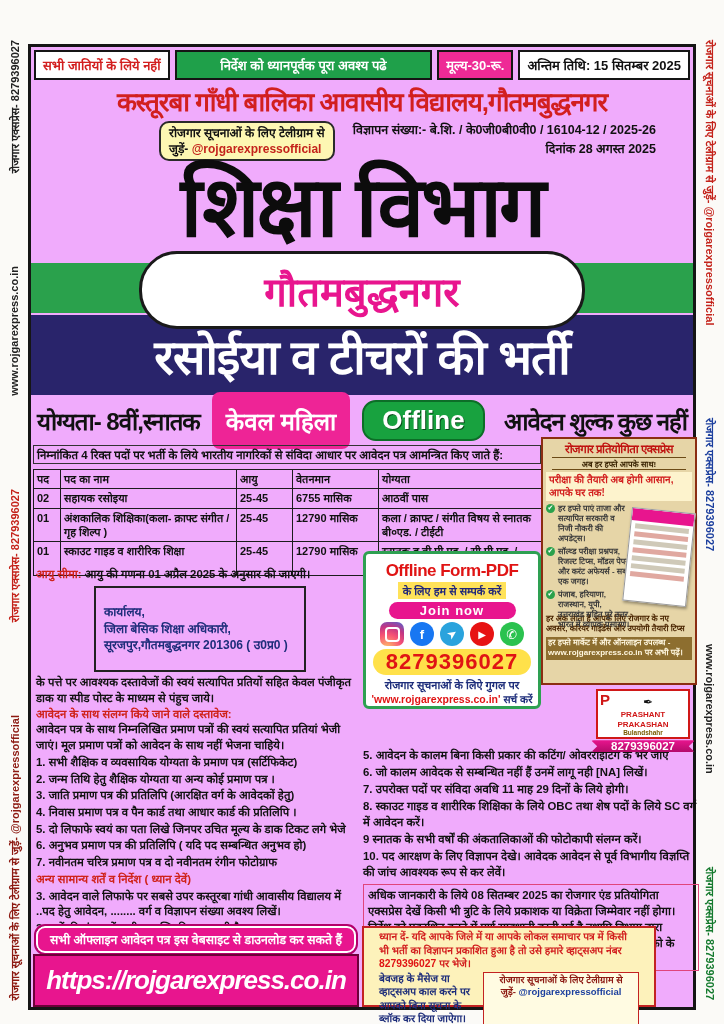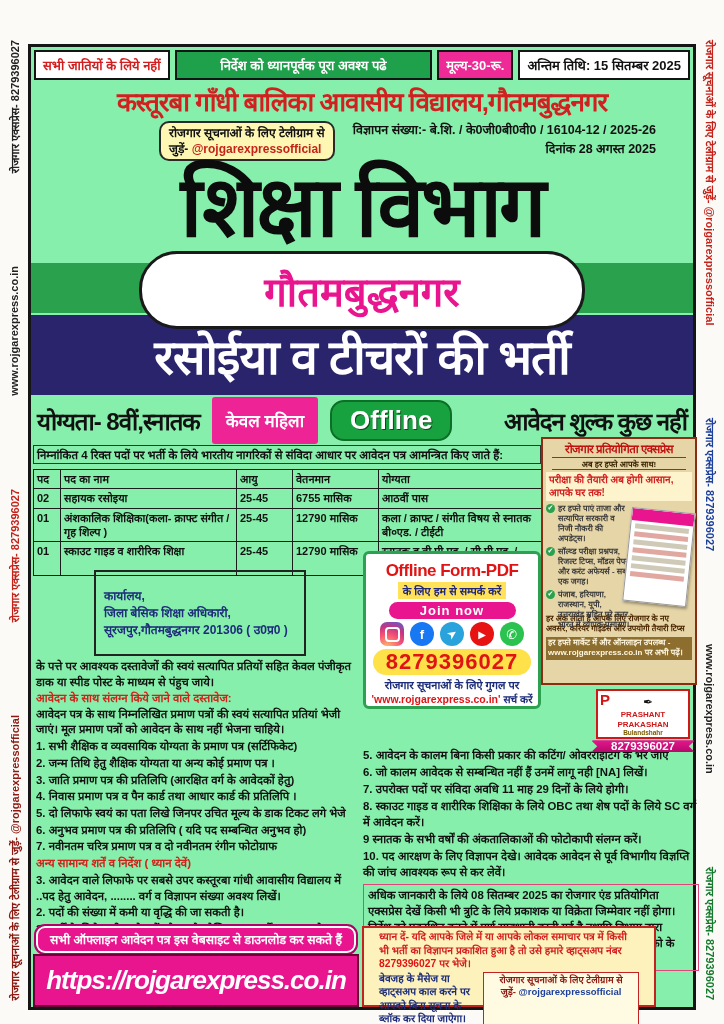--- a/index.html
+++ b/index.html
@@ -8,21 +8,21 @@
   
   .siderail{position:absolute;top:40px;height:960px;width:26px;display:flex;flex-direction:column;
             justify-content:space-between;align-items:center;font-size:11px;font-weight:700;}
   .siderail-left{left:1px;}
   .siderail-right{right:1px;}
   .siderail-left span{writing-mode:vertical-rl;transform:rotate(180deg);white-space:nowrap;}
   .siderail-right span{writing-mode:vertical-rl;white-space:nowrap;}
   .rail-black{color:#222;} .rail-red{color:#c4231b;} .rail-maroon{color:#8d1a12;}
   .rail-blue{color:#1c3f9e;} .rail-green{color:#157a2e;}
   
-  .page{position:absolute;left:28px;top:44px;width:668px;height:966px;background:#86efac;
+  .page{position:absolute;left:28px;top:44px;width:668px;height:966px;background:#f0abfc;
         border:3px solid #151515;box-sizing:border-box;}
   .abs{position:absolute;box-sizing:border-box;}
   
   .topstrip{top:3px;left:3px;right:3px;height:30px;display:flex;gap:5px;}
   .tbox{border:2px solid #151515;display:flex;align-items:center;justify-content:center;
         font-weight:800;font-size:13px;padding:0 7px;white-space:nowrap;box-sizing:border-box;}
   .tbox-note{color:#d21f1f;background:#fff;}
   .tbox-instr{background:#1fa04a;color:#fff;flex:1;}
   .tbox-price{background:#ee2a96;color:#fff;}
   .tbox-date{background:#fff;color:#111;}
@@ -42,21 +42,21 @@
   .distpill{position:absolute;left:50%;transform:translateX(-50%);top:-12px;width:440px;height:72px;
             background:#fff;border:3px solid #1a1a1a;border-radius:38px;display:flex;align-items:center;
             justify-content:center;color:#e8158e;font-size:40px;font-weight:900;white-space:nowrap;z-index:3;}
   .navyband{top:268px;left:0;right:0;height:80px;background:#29246b;color:#fff;display:flex;
             align-items:center;justify-content:center;font-size:48px;font-weight:900;white-space:nowrap;
             letter-spacing:-1px;}
   
   .qualrow{top:352px;left:6px;right:6px;height:42px;display:flex;align-items:center;gap:12px;}
   .qual-elig,.qual-fee{font-size:24px;font-weight:900;white-space:nowrap;letter-spacing:-1px;}
   .qual-fee{margin-left:auto;}
-  .pill-female{background:#ee2496;color:#fff;font-size:17px;font-weight:800;border-radius:3px;
+  .pill-female{background:#ee2496;color:#fff;font-size:24px;font-weight:800;border-radius:8px;
                padding:12px 14px;white-space:nowrap;}
   .pill-offline{background:#18a23f;color:#fff;font-size:26px;font-weight:900;border-radius:14px;
                 padding:3px 18px;border:2px solid #0c6e27;text-shadow:1px 1px 0 #094d1b;white-space:nowrap;}
   .introline{top:398px;left:2px;width:508px;border:1.5px solid #333;font-size:11.5px;font-weight:700;
              padding:1px 3px;white-space:nowrap;overflow:hidden;}
   
   table.jobs{position:absolute;top:422px;left:2px;width:508px;border-collapse:collapse;table-layout:fixed;
              font-size:11px;}
   table.jobs th,table.jobs td{border:1.6px solid #1c1c1c;padding:2px 3px;text-align:left;vertical-align:top;
              font-weight:700;line-height:1.3;}
@@ -230,20 +230,21 @@
         <td>01</td>
         <td>स्काउट गाइड व शारीरिक शिक्षा</td>
         <td>25-45</td>
         <td>12790 मासिक</td>
         <td>स्नातक व बी.पी.एड. / सी.पी.एड. / डी.पी.एड</td>
       </tr>
     </tbody>
       </table>
 
     <div class="abs leftcol">
+      <div><span class="redlabel">आयु सीमा:</span><span> आयु की गणना 01 अप्रैल 2025 के अनुसार की जाएगी।</span></div>
       <div class="officebox">
         <div>कार्यालय,</div>
         <div>जिला बेसिक शिक्षा अधिकारी,</div>
         <div>सूरजपुर,गौतमबुद्धनगर 201306 ( उ0प्र0 )</div>
       </div>
       <div>के पत्ते पर आवश्यक दस्तावेजों की स्वयं सत्यापित प्रतियों सहित केवल पंजीकृत डाक या स्पीड पोस्ट के माध्यम से पंहुच जाये।</div>
       <div class="redlabel">आवेदन के साथ संलग्न किये जाने वाले दस्तावेज:</div>
       <div>आवेदन पत्र के साथ निम्नलिखित प्रमाण पत्रों की स्वयं सत्यापित प्रतियां भेजी जाएं। मूल प्रमाण पत्रों को आवेदन के साथ नहीं भेजना चाहिये।</div>
       <div class="doc-item">1. सभी शैक्षिक व व्यवसायिक योग्यता के प्रमाण पत्र (सर्टिफिकेट)</div>
       <div class="doc-item">2. जन्म तिथि हेतु शैक्षिक योग्यता या अन्य कोई प्रमाण पत्र ।</div>

